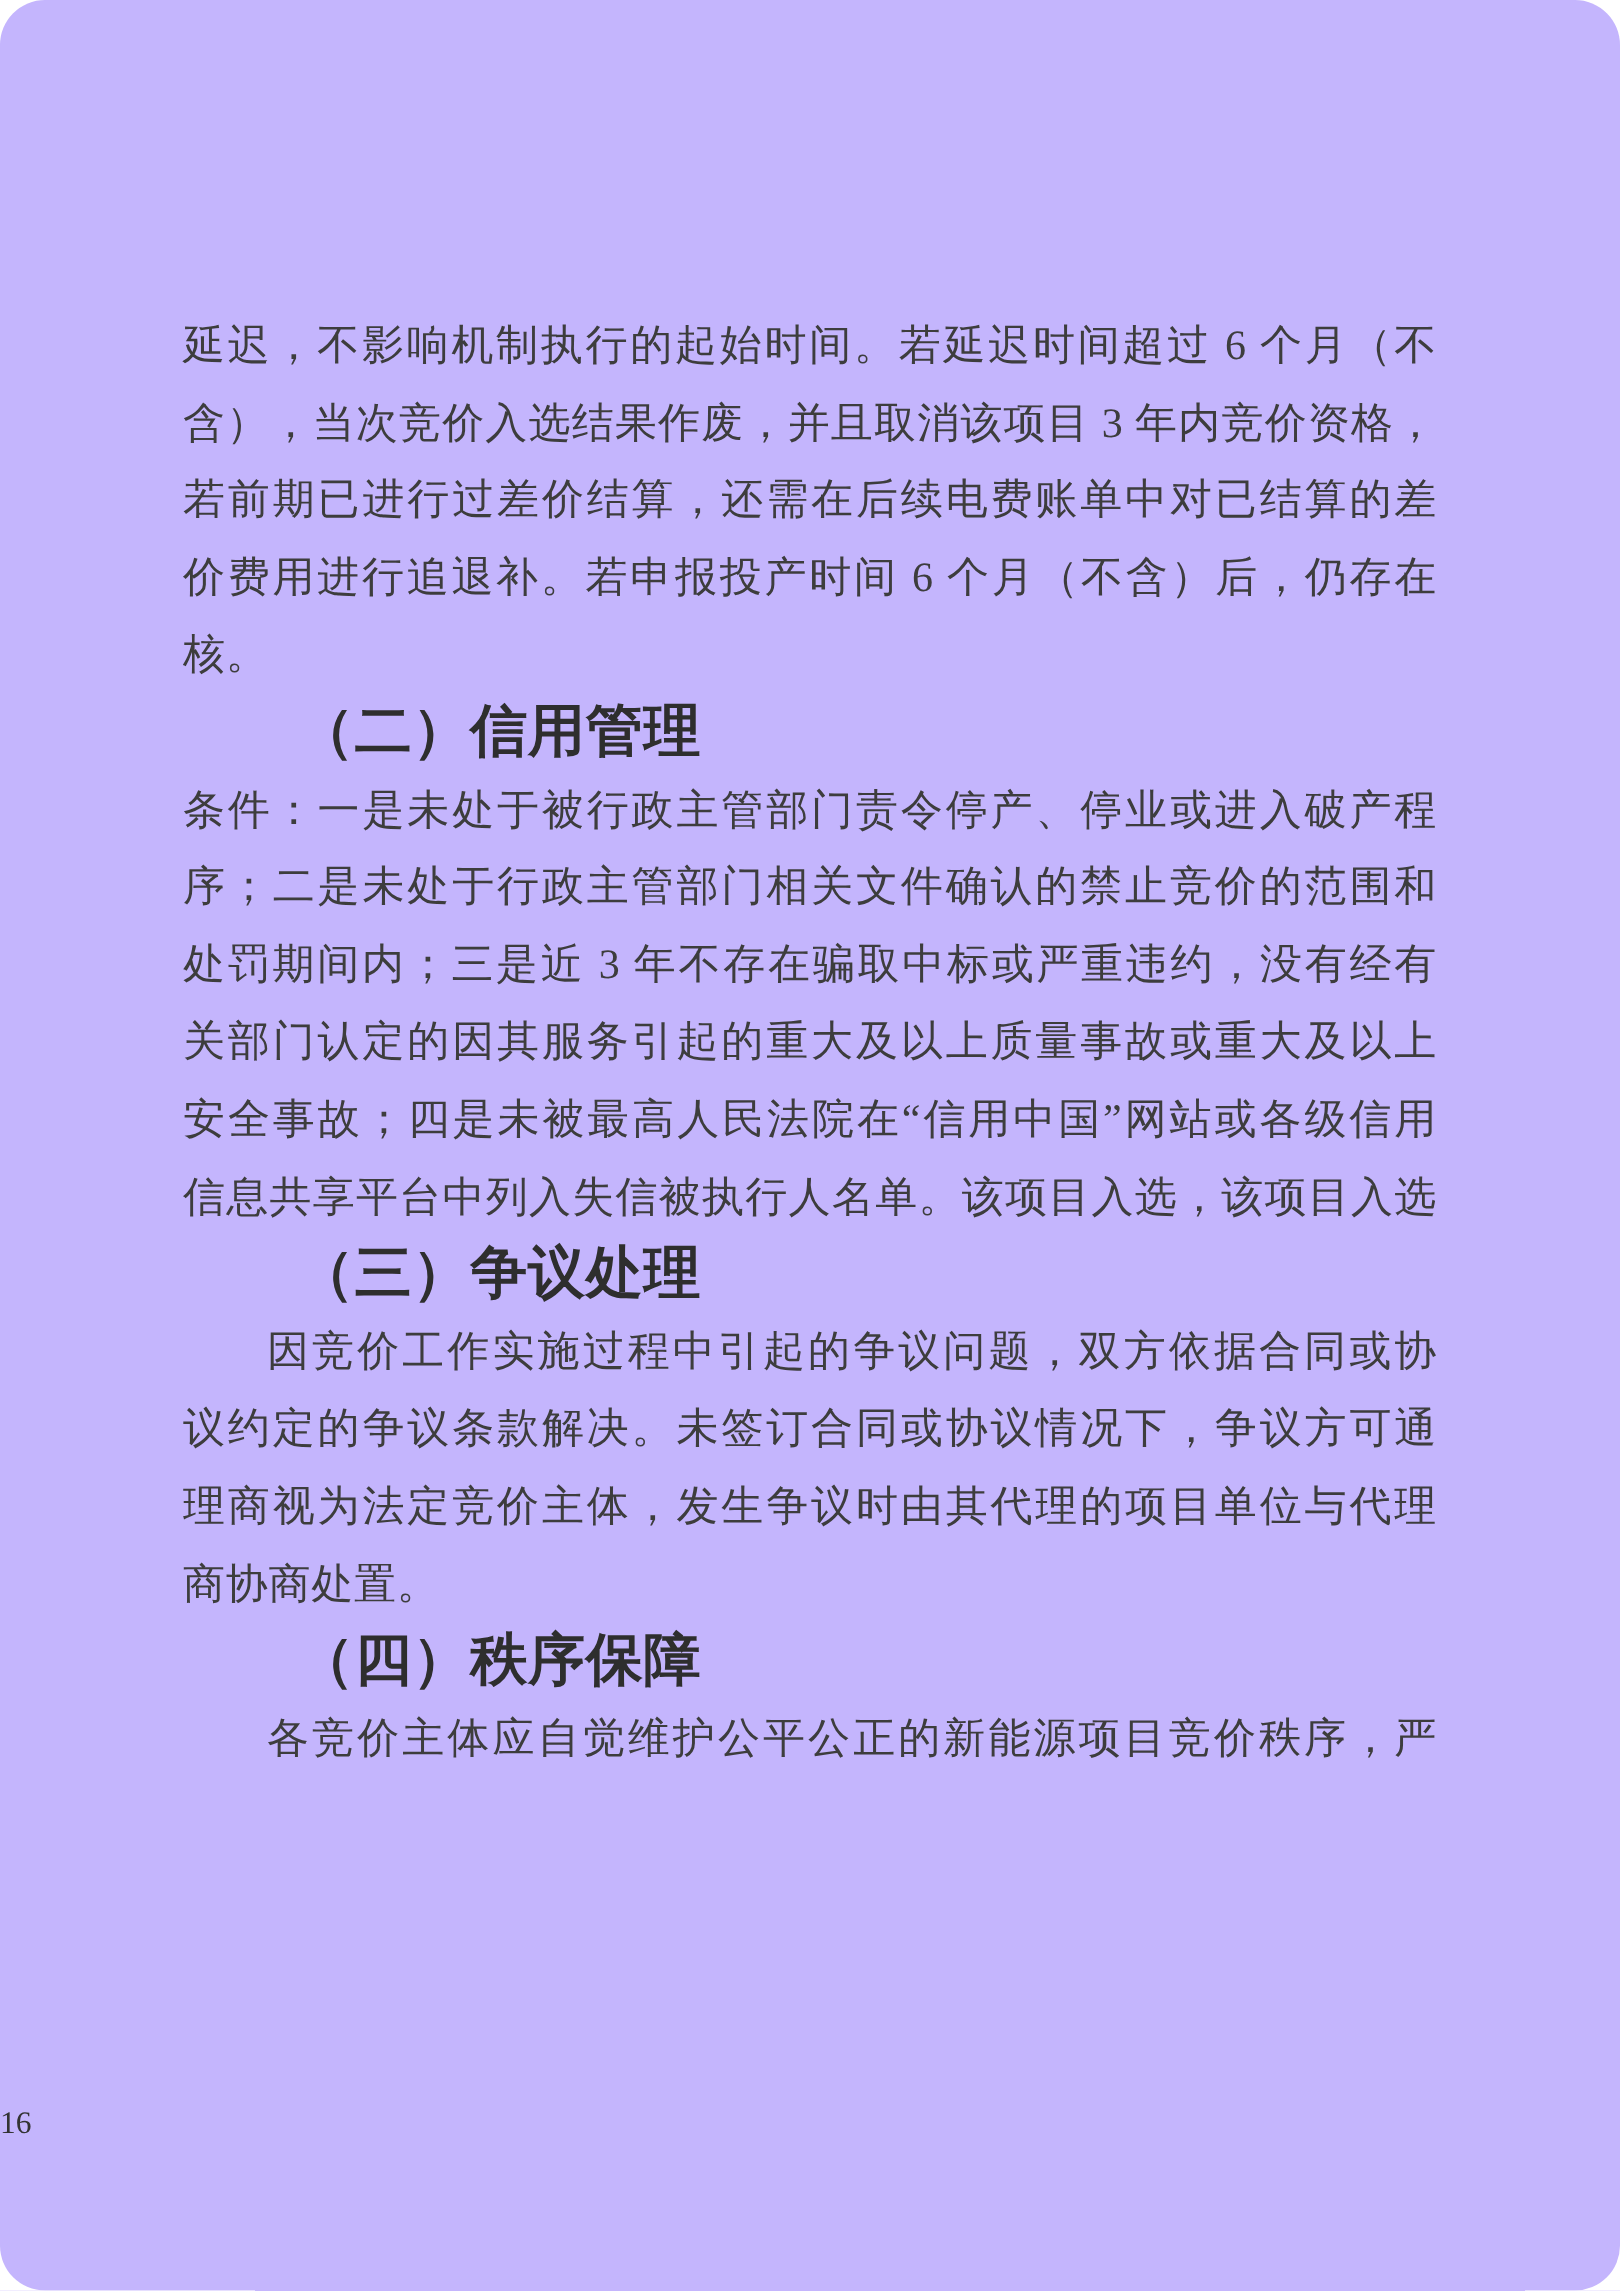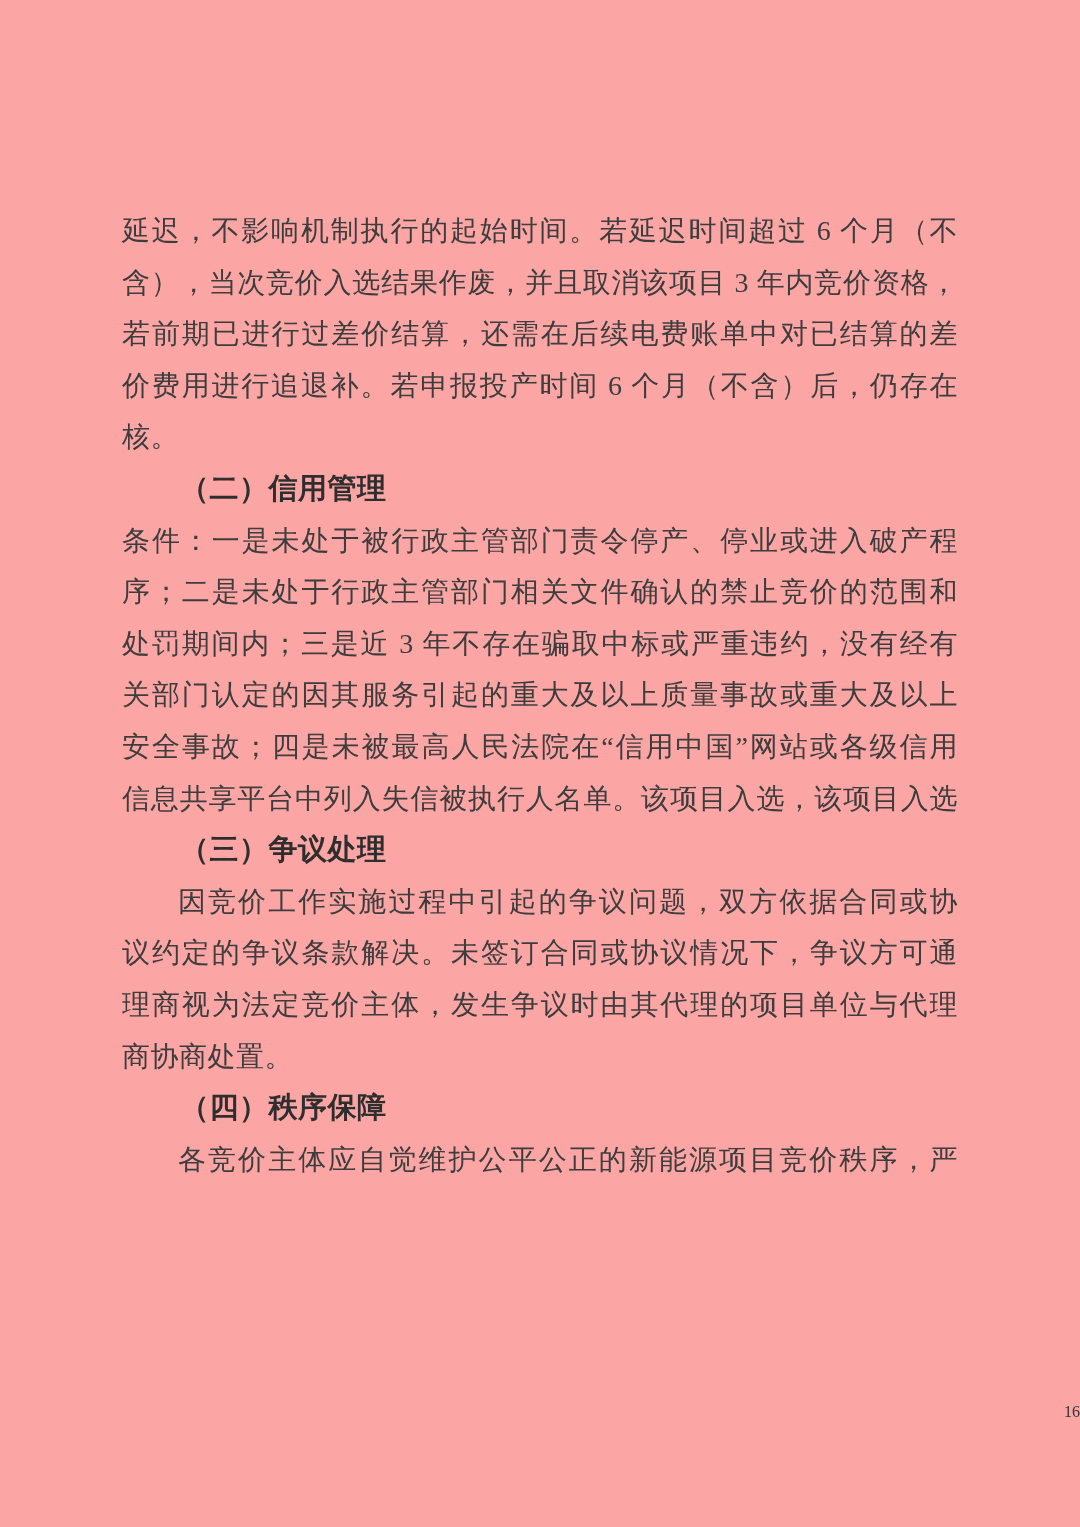--- a/index.html
+++ b/index.html
@@ -4,23 +4,24 @@
 <style>
   html, body {
     margin: 0;
     padding: 0;
     background: #ffffff;
   }
   .page {
     position: relative;
     width: 1080px;
     height: 1527px;
-    background: #fca5a5;
+    background: #c4b5fd;
     overflow: hidden;
     font-family: "Liberation Serif", "DejaVu Serif", serif;
+    border-radius: 30px;
   }
   .content {
     position: absolute;
     top: 205px;
     left: 122px;
     right: 122px;
   }
   .line {
     height: 51.6px;
     line-height: 51.6px;
@@ -34,32 +35,32 @@
     white-space: normal;
     text-align: justify;
     text-align-last: justify;
   }
   .line.indent {
     text-indent: 2em;
   }
   .line.heading {
     font-weight: bold;
     color: #2e2e2e;
-    font-size: 29px;
+    font-size: 38px;
     text-indent: 2em;
     text-align: right;
     text-align-last: left;
   }
   .footer {
     position: absolute;
     left: 0;
     right: 0;
     top: 1403px;
-    text-align: right;
-    font-size: 16px;
+    text-align: left;
+    font-size: 21px;
     color: #333333;
     font-family: "Liberation Serif", "DejaVu Serif", serif;
   }
 </style>
 </head>
 <body>
 
 <div class="page">
   <div class="content" id="content">
       <div class="line fill">延迟，不影响机制执行的起始时间。若延迟时间超过 6 个月（不</div>

